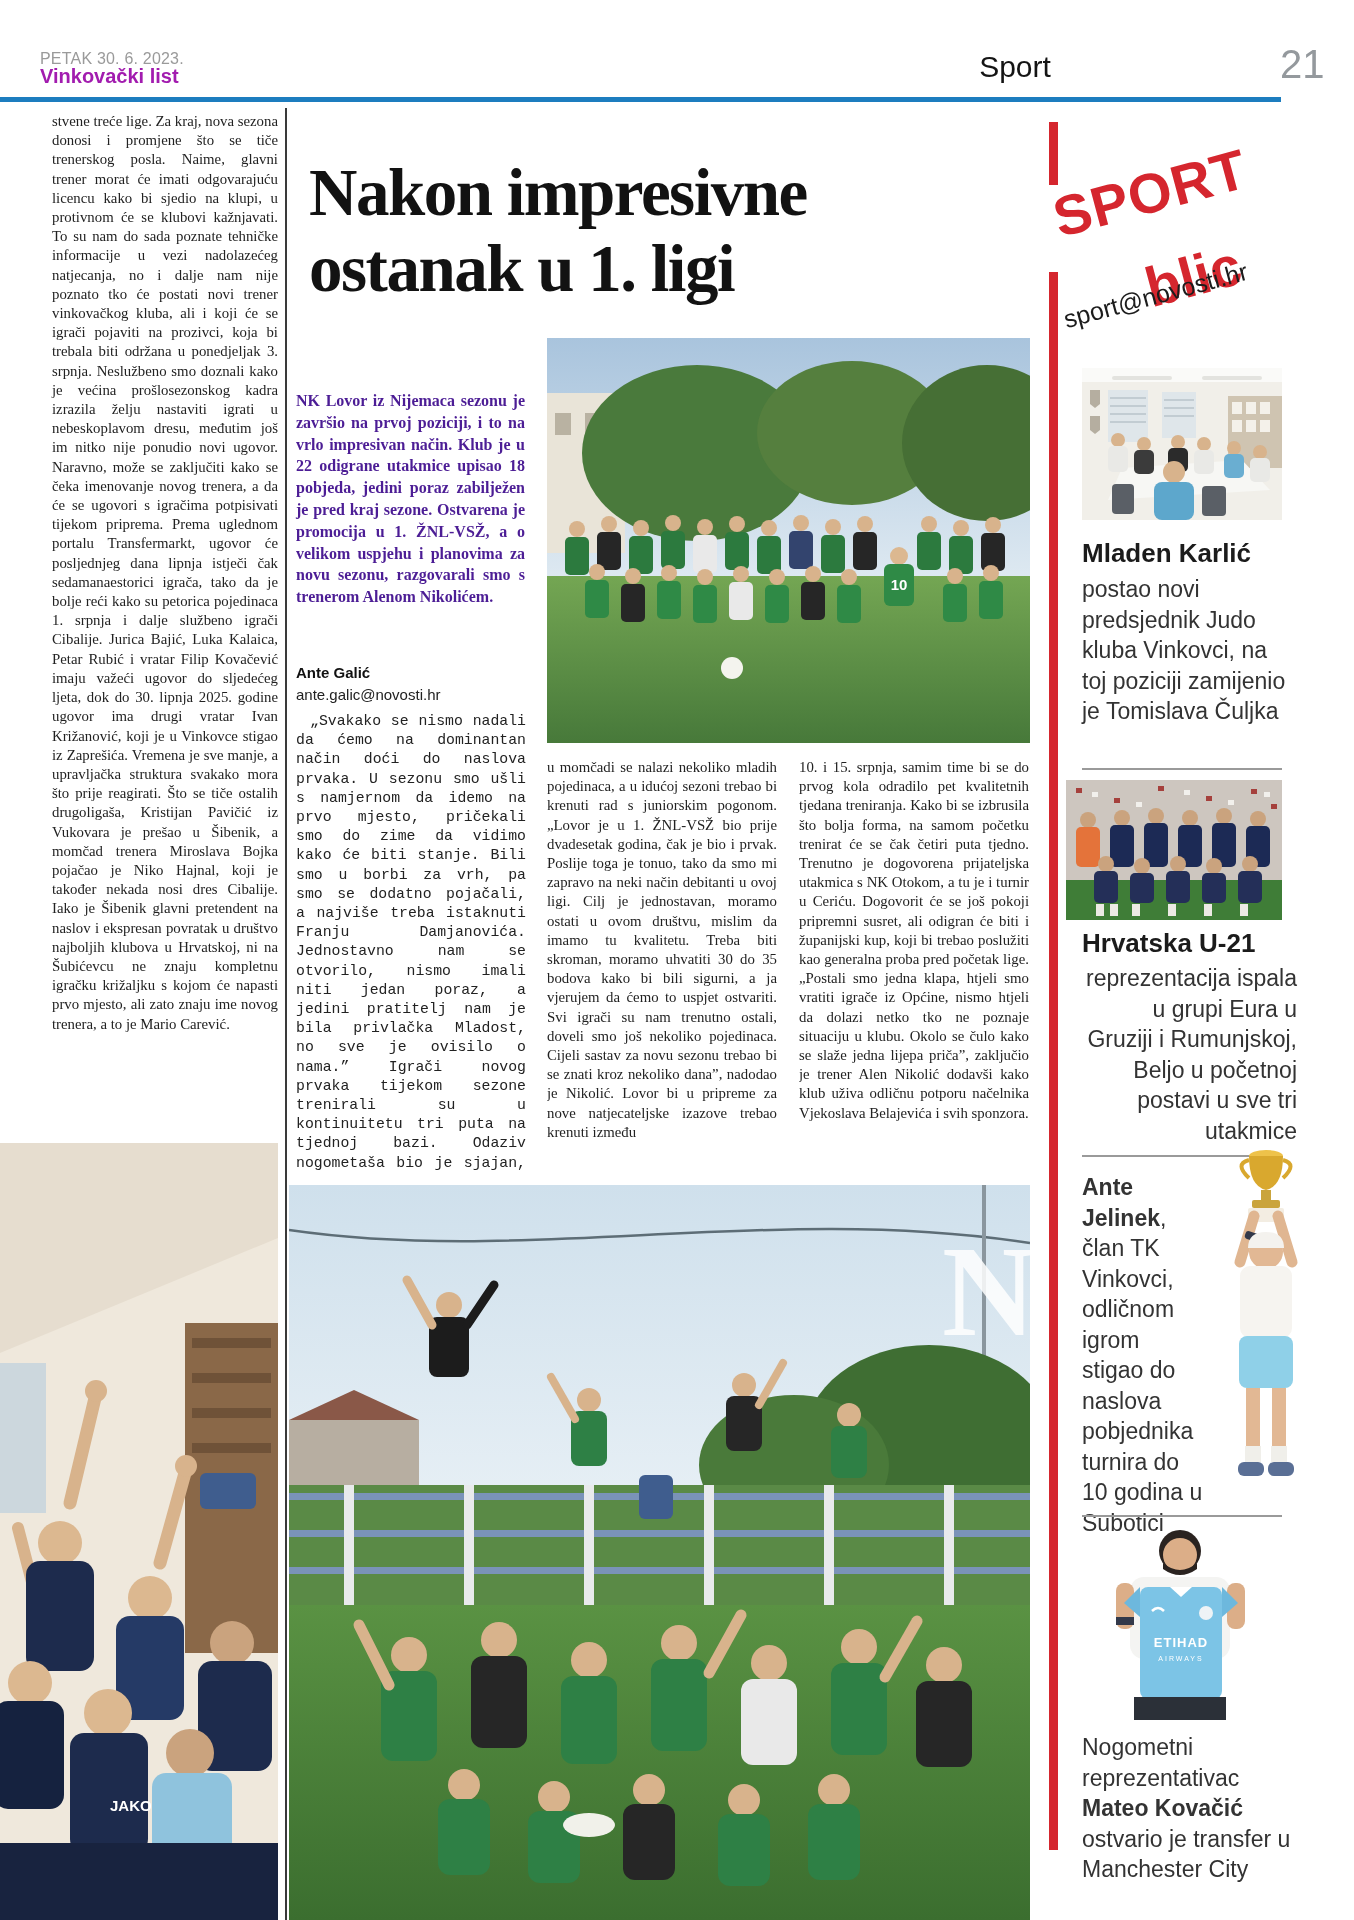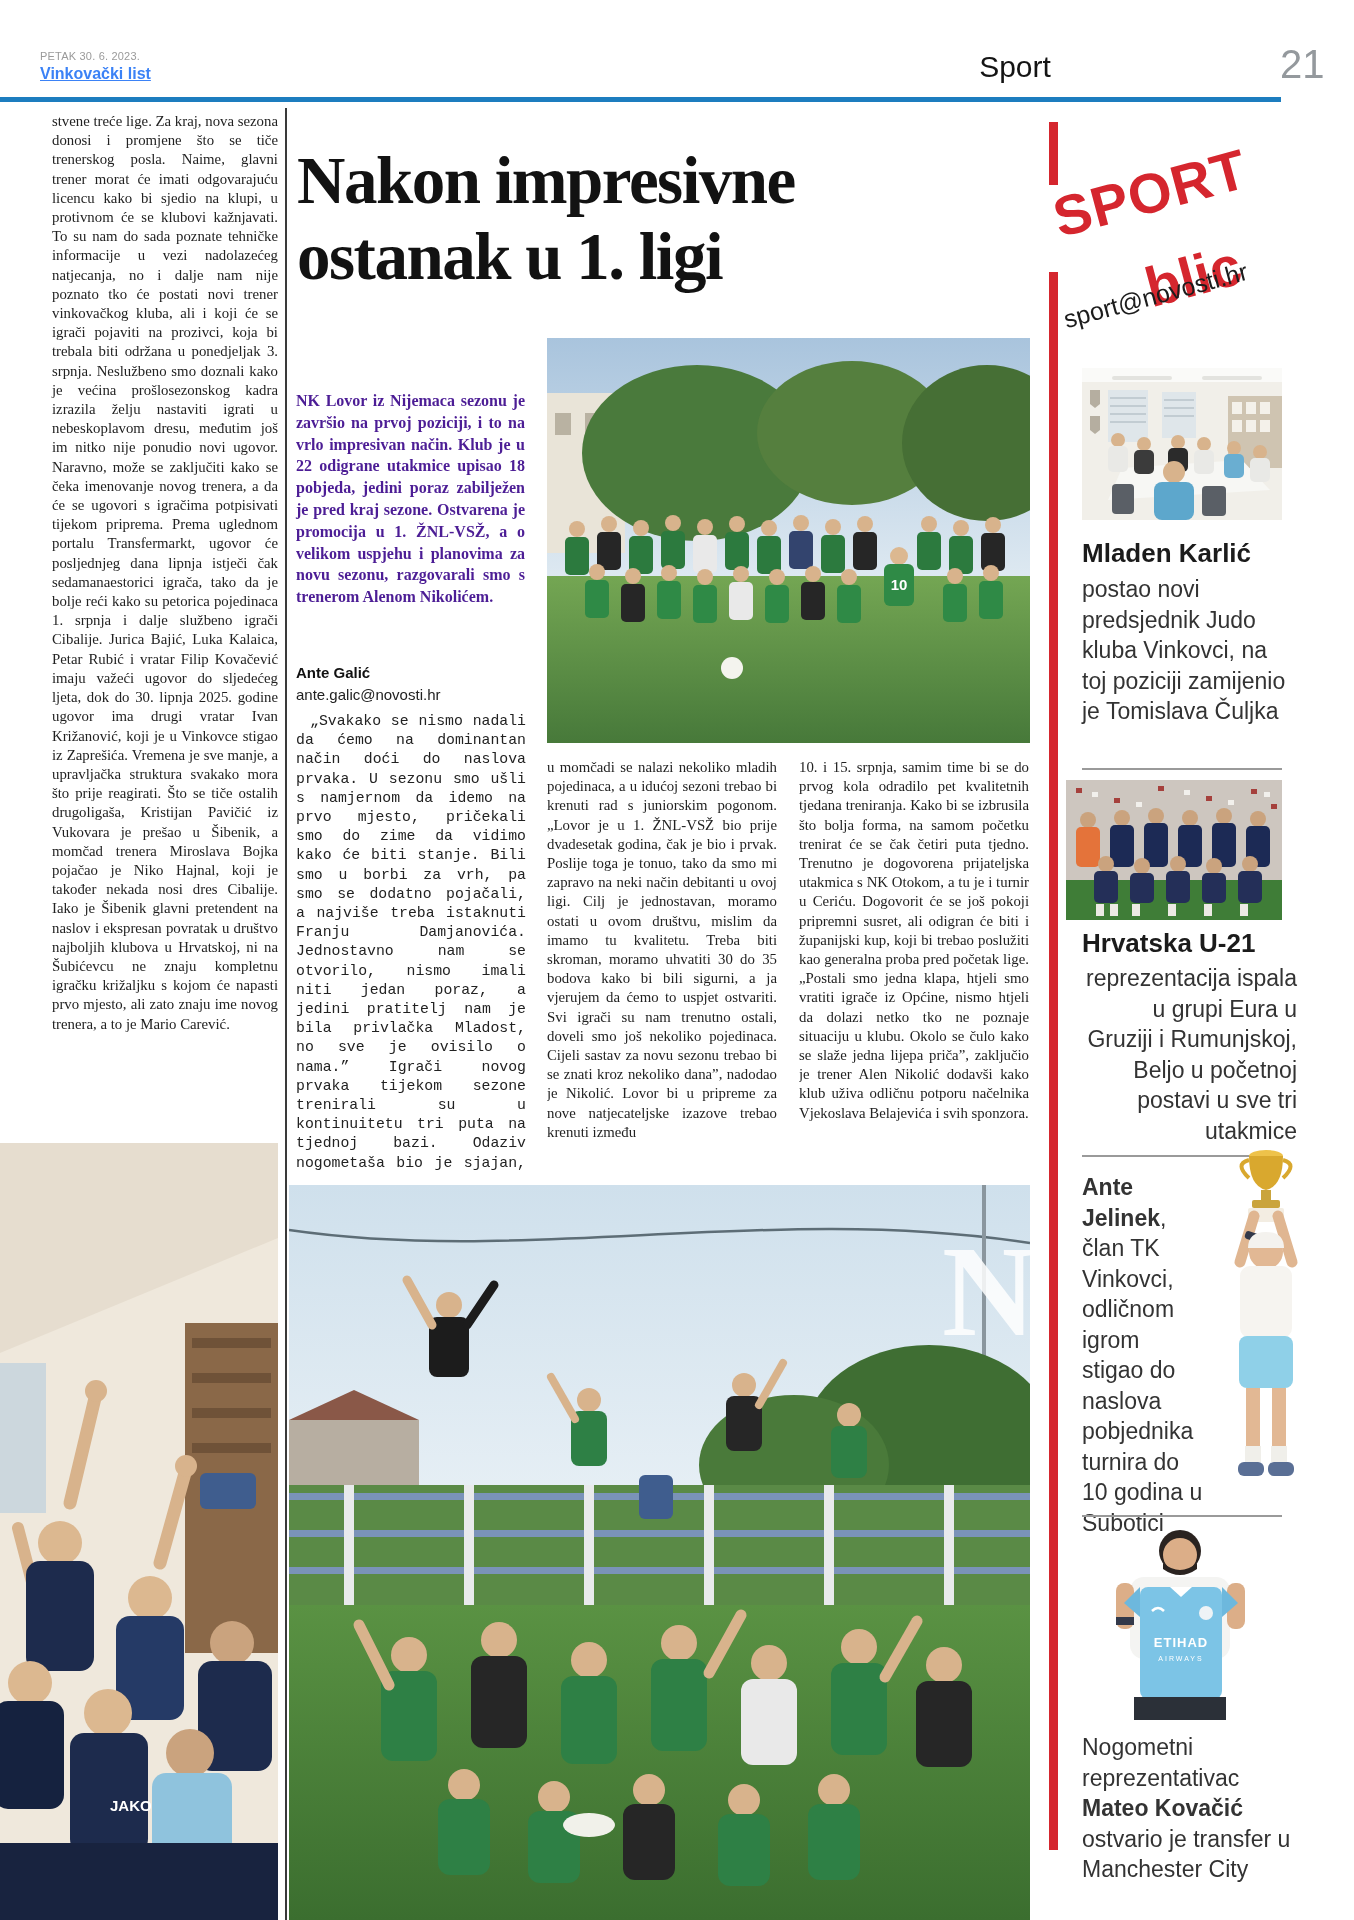--- a/index.html
+++ b/index.html
@@ -4,22 +4,22 @@
 <style>
   html,body{margin:0;padding:0;background:#ffffff;}
   #page{position:relative;width:1354px;height:1920px;background:#fff;overflow:hidden;
         font-family:"Liberation Serif","DejaVu Serif",serif;color:#1f1f1f;}
   .abs{position:absolute;}
   .sans{font-family:"Liberation Sans","DejaVu Sans",sans-serif;}
   .serif{font-family:"Liberation Serif","DejaVu Serif",serif;}
   .just{text-align:justify;text-justify:inter-word;}
 
   
-  .hdr-date{left:40px;top:50px;font-size:11px;color:#9a9a9a;letter-spacing:.2px;}
-  .hdr-pub{left:40px;top:65px;font-size:16px;color:#3b82f6;font-weight:700;text-decoration:underline;}
+  .hdr-date{left:40px;top:50px;font-size:16px;color:#9a9a9a;letter-spacing:.2px;}
+  .hdr-pub{left:40px;top:65px;font-size:20px;color:#a21caf;font-weight:700;}
   .hdr-section{left:935px;top:50px;width:160px;text-align:center;font-size:30px;color:#141414;}
   .hdr-num{left:1280px;top:42px;font-size:40px;color:#94999d;font-weight:400;}
   .bluebar{left:0;top:97px;width:1281px;height:5px;background:#1d7dbf;}
 
   
   .vrule{left:285px;top:108px;width:2px;height:1812px;background:#3a3a3a;}
   .redseg{left:1049px;width:9px;background:#d5262e;}
 
   
   .leftcol{left:52px;top:112px;width:226px;font-size:14.8px;line-height:19.2px;color:#222;}
@@ -73,21 +73,21 @@
 
   <div class="abs sans hdr-date">PETAK 30. 6. 2023.</div>
   <div class="abs sans hdr-pub">Vinkovački list</div>
   <div class="abs sans hdr-section">Sport</div>
   <div class="abs sans hdr-num">21</div>
   <div class="abs bluebar"></div>
   <div class="abs vrule"></div>
 
   <div class="abs serif just leftcol">stvene treće lige. Za kraj, nova sezona donosi i promjene što se tiče trenerskog posla. Naime, glavni trener morat će imati odgovarajuću licencu kako bi sjedio na klupi, u protivnom će se klubovi kažnjavati. To su nam do sada poznate tehničke informacije u vezi nadolazećeg natjecanja, no i dalje nam nije poznato tko će postati novi trener vinkovačkog kluba, ali i koji će se igrači pojaviti na prozivci, koja bi trebala biti održana u ponedjeljak 3. srpnja. Neslužbeno smo doznali kako je većina prošlosezonskog kadra izrazila želju nastaviti igrati u nebeskoplavom dresu, međutim još im nitko nije ponudio novi ugovor. Naravno, može se zaključiti kako se čeka imenovanje novog trenera, a da će se ugovori s igračima potpisivati tijekom priprema. Prema uglednom portalu Transfermarkt, ugovor će posljednjeg dana lipnja istječi čak sedamanaestorici igrača, tako da je bolje reći kako su petorica pojedinaca 1. srpnja i dalje službeno igrači Cibalije. Jurica Bajić, Luka Kalaica, Petar Rubić i vratar Filip Kovačević imaju važeći ugovor do sljedećeg ljeta, dok do 30. lipnja 2025. godine ugovor ima drugi vratar Ivan Križanović, koji je u Vinkovce stigao iz Zaprešića. Vremena je sve manje, a upravljačka struktura svakako mora što prije reagirati. Što se tiče ostalih drugoligaša, Kristijan Pavičić iz Vukovara je prešao u Šibenik, a momčad trenera Miroslava Bojka pojačao je Niko Hajnal, koji je također nekada nosi dres Cibalije. Iako je Šibenik glavni pretendent na naslov i ekspresan povratak u društvo najboljih klubova u Hrvatskoj, ni na Šubićevcu ne znaju kompletnu igračku križaljku s kojom će napasti prvo mjesto, ali zato znaju ime novog trenera, a to je Mario Carević.</div>
 
-  <h1 class="abs serif headline" style="margin:4px;">
+  <h1 class="abs serif headline" style="margin:16px;">
     <span>Nakon impresivne</span>
     <span>ostanak u 1. ligi</span>
   </h1>
   <div class="abs serif just lead">NK Lovor iz Nijemaca sezonu je završio na prvoj poziciji, i to na vrlo impresivan način. Klub je u 22 odigrane utakmice upisao 18 pobjeda, jedini poraz zabilježen je pred kraj sezone. Ostvarena je promocija u 1. ŽNL-VSŽ, a o velikom uspjehu i planovima za novu sezonu, razgovarali smo s trenerom Alenom Nikolićem.</div>
   <div class="abs sans author">Ante Galić</div>
   <div class="abs sans email">ante.galic@novosti.hr</div>
 
   <svg class="abs ph ph-top" width="483" height="405" viewBox="0 0 483 405" role="img">
     <defs>
       <linearGradient id="sky1" x1="0" y1="0" x2="0" y2="1">

